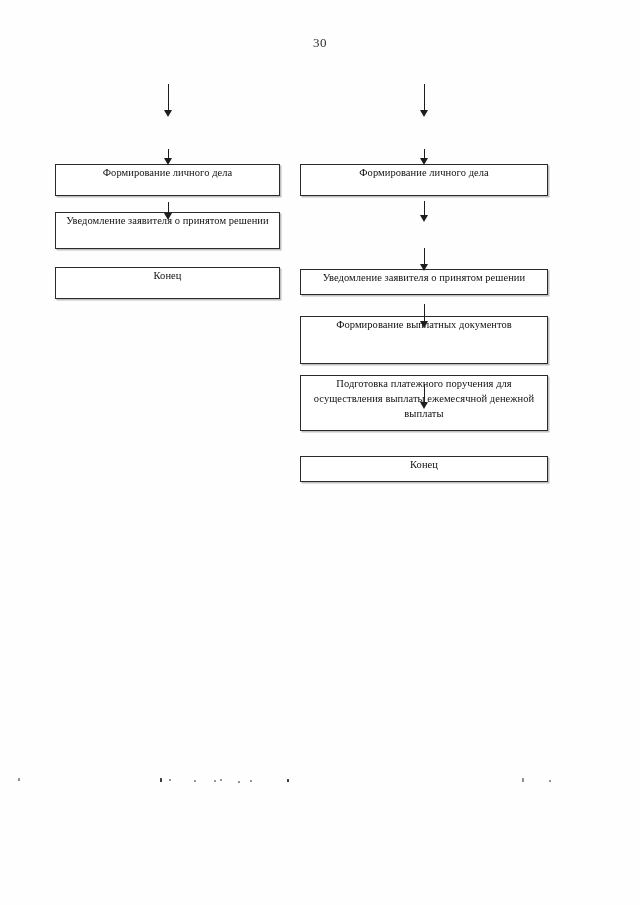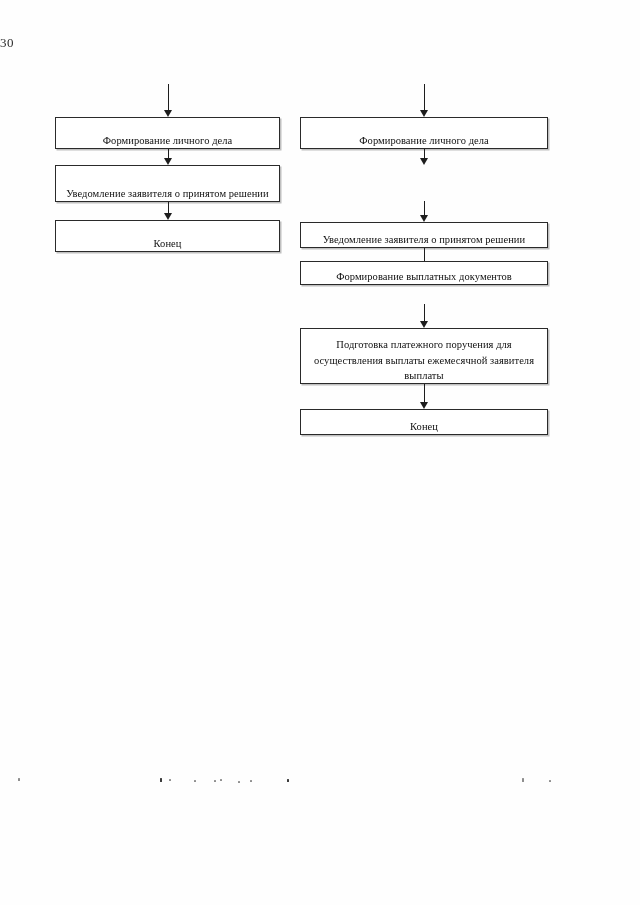--- a/index.html
+++ b/index.html
@@ -23,21 +23,21 @@
     height: 905px;
     background: #fefefe;
   }
 
   
   .page-number {
     position: absolute;
     left: 0;
     top: 35px;
     width: 640px;
-    text-align: left;
+    text-align: center;
     font-size: 13px;
     letter-spacing: 0.5px;
     color: #2b2b2b;
   }
 
   
   .flow-canvas {
     position: absolute;
     left: 0;
     top: 0;
@@ -45,24 +45,25 @@
     height: 905px;
   }
 
   
   .node {
     position: absolute;
     box-sizing: border-box;
     border: 1px solid #2a2a2a;
     background: #ffffff;
     display: flex;
-    align-items: flex-end;
+    align-items: flex-start;
     justify-content: center;
     text-align: center;
     box-shadow: 1.5px 1.5px 0 0 rgba(140,140,140,0.55);
+    margin-top: 47px;
   }
   .node .node-label {
     display: block;
     width: 100%;
     padding: 0 6px;
     font-size: 10.5px;
     line-height: 1.45;
     color: #111111;
     font-family: "Liberation Serif", "DejaVu Serif", serif;
     letter-spacing: 0.05px;
@@ -155,31 +156,31 @@
 
     <div class="node" style="left:300px; top:222px; width:248px; height:26px;">
       <span class="node-label">Уведомление заявителя о принятом решении</span>
     </div>
 
     <div class="connector" style="left:424px; top:248px; height:23px;">
       <div class="conn-line" style="height:17px;"></div>
       <div class="conn-head" style="top:16px;"></div>
     </div>
 
-    <div class="node" style="left:300px; top:261px; width:248px; height:24px;">
+    <div class="node" style="left:300px; top:269px; width:248px; height:48px;">
       <span class="node-label">Формирование выплатных документов</span>
     </div>
 
     <div class="connector" style="left:424px; top:304px; height:24px;">
       <div class="conn-line" style="height:18px;"></div>
       <div class="conn-head" style="top:17px;"></div>
     </div>
 
     <div class="node" style="left:300px; top:328px; width:248px; height:56px;">
-      <span class="node-label">Подготовка платежного поручения для осуществления выплаты ежемесячной заявителя выплаты</span>
+      <span class="node-label">Подготовка платежного поручения для осуществления выплаты ежемесячной денежной выплаты</span>
     </div>
 
     <div class="connector" style="left:424px; top:384px; height:25px;">
       <div class="conn-line" style="height:19px;"></div>
       <div class="conn-head" style="top:18px;"></div>
     </div>
 
     <div class="node" style="left:300px; top:409px; width:248px; height:26px;">
       <span class="node-label">Конец</span>
     </div>

